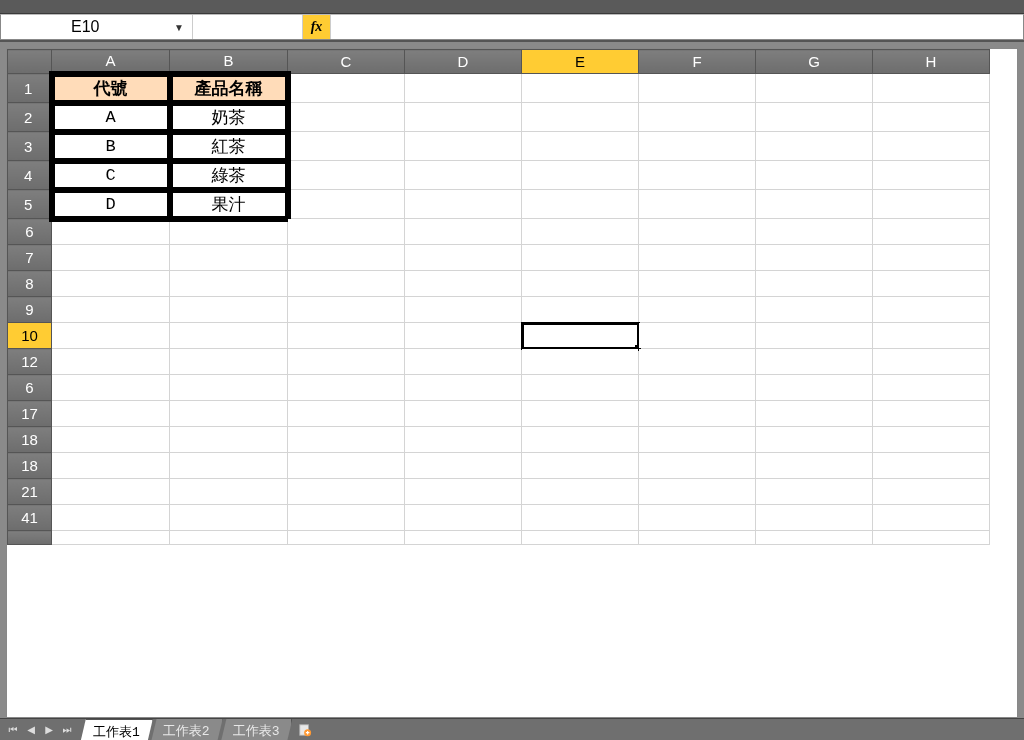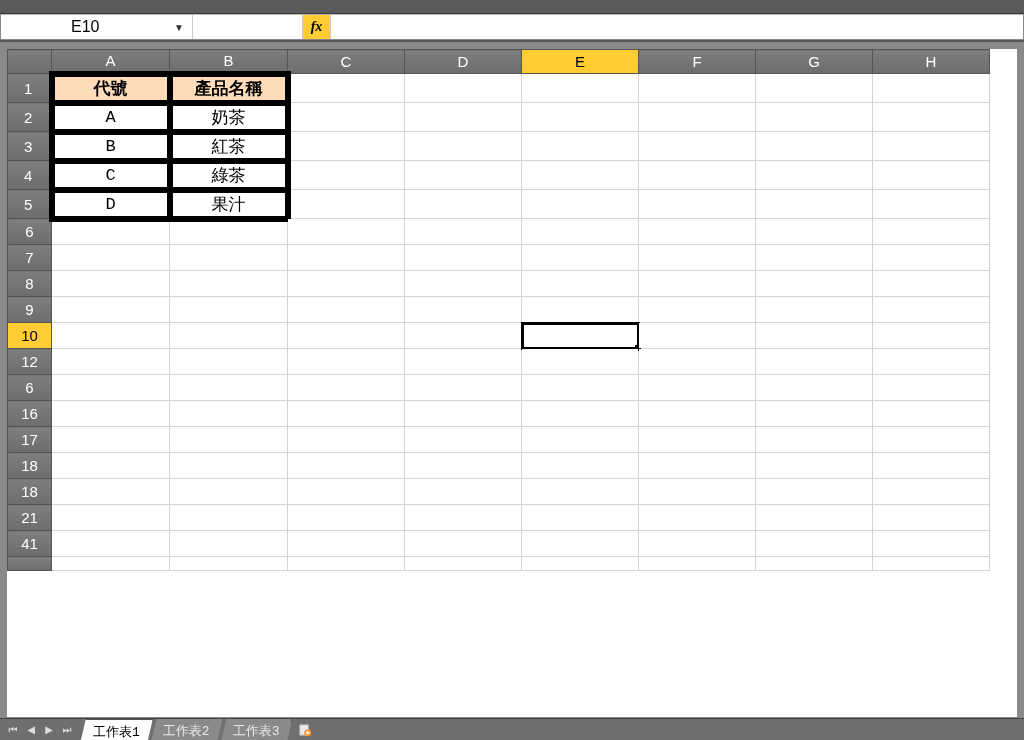--- a/index.html
+++ b/index.html
@@ -349,31 +349,20 @@
             <td class="cell"></td>
             <td class="cell"></td>
             <td class="cell"></td>
             <td class="cell"></td>
             <td class="cell"></td>
             <td class="cell"></td>
             <td class="cell"></td>
           </tr>
           <tr>
             <th class="rowh">6</th>
-            <td class="cell"></td>
-            <td class="cell"></td>
-            <td class="cell"></td>
-            <td class="cell"></td>
-            <td class="cell"></td>
-            <td class="cell"></td>
-            <td class="cell"></td>
-            <td class="cell"></td>
-          </tr>
-          <tr>
-            <th class="rowh">16</th>
             <td class="cell"></td>
             <td class="cell"></td>
             <td class="cell"></td>
             <td class="cell"></td>
             <td class="cell"></td>
             <td class="cell"></td>
             <td class="cell"></td>
             <td class="cell"></td>
           </tr>
           <tr>

